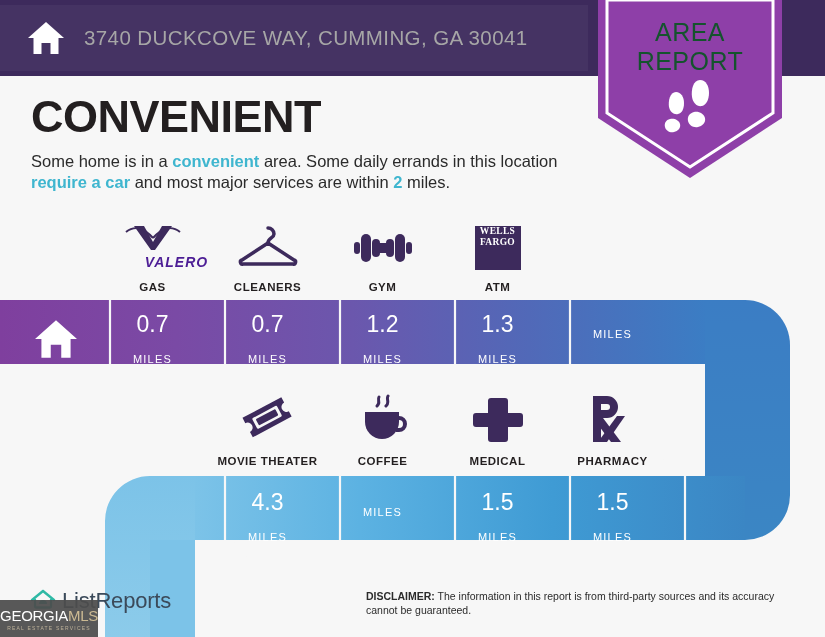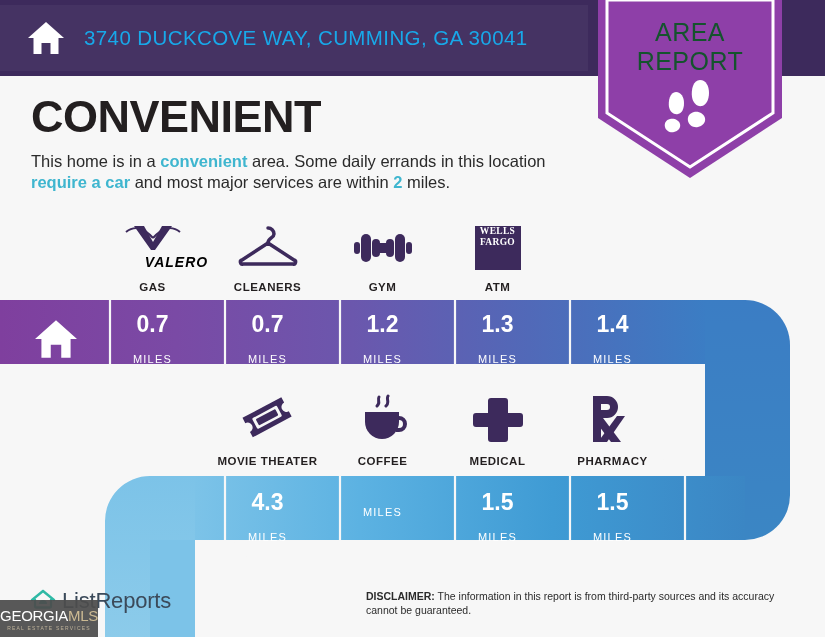--- a/index.html
+++ b/index.html
@@ -21,21 +21,21 @@
     width: 825px; height: 76px;
     background: #3d2a5c;
     display: flex; align-items: center;
   }
   #header-home-icon {
     margin-left: 26px; width: 40px; height: 36px;
     display: flex; align-items: center; justify-content: center;
   }
   #header-address {
     margin-left: 18px;
-    color: #0ea5e9;
+    color: #a3a3a3;
     font-size: 20.5px;
     letter-spacing: 0.4px;
     white-space: nowrap;
     font-weight: 400;
   }
   
   #header-inner-panel {
     position: absolute; left: 0; top: 5px;
     width: 588px; height: 66px;
     background: rgba(255,255,255,0.045);
@@ -85,21 +85,21 @@
   .icon-label {
     margin-top: 11px; font-size: 11.5px; font-weight: bold;
     color: #231f20; letter-spacing: 0.5px; white-space: nowrap;
   }
 
   
   .valero-logo { text-align: center; }
   .valero-word {
     font-family: "Liberation Sans", sans-serif;
     font-weight: bold; font-style: italic;
-    font-size: 14px; letter-spacing: 1px; color: #000000;
+    font-size: 14px; letter-spacing: 1px; color: #4c1d95;
     margin-top: -2px;
     margin-left: 48px;
   }
   .wf-box {
     width: 46px; height: 44px; background: #3d2a5c;
     display: flex; flex-direction: column;
     align-items: center; justify-content: flex-start;
   }
   .wf-box span {
     color: #fff; font-family: "Liberation Serif", serif;
@@ -107,21 +107,21 @@
     letter-spacing: 0.3px;
   }
 
   
   .dist-row { position: absolute; display: flex; z-index: 5; }
   #dist-row-1 { left: 95px; top: 312px; width: 620px; }
   #dist-row-2 { left: 210px; top: 490px; width: 505px; }
   .dist-cell {
     width: 115px; text-align: center; color: #ffffff;
   }
-  .dist-value { font-size: 23px; line-height: 25px; font-weight: 700; }
+  .dist-value { font-size: 23px; line-height: 25px; font-weight: 400; }
   .dist-unit { font-size: 11px; letter-spacing: 1.2px; margin-top: 16px; }
 
   
   #ribbon-home-icon {
     position: absolute; left: 32px; top: 318px;
     width: 48px; height: 42px; z-index: 5;
     display: flex; align-items: center; justify-content: center;
   }
 
   
@@ -184,21 +184,21 @@
     </svg>
     <div id="badge-text">
       <span>AREA</span>
       <span class="l2">REPORT</span>
     </div>
   </div>
 
   <div id="title-block">
     <div id="headline">CONVENIENT</div>
     <div id="subtext">
-      <span>This home is in a </span><b>convenient</b><span> area. Some daily errands in this location </span><b>require a car</b><span> and most major services are within </span><b>2</b><span> miles.</span>
+      <span>Some home is in a </span><b>convenient</b><span> area. Some daily errands in this location </span><b>require a car</b><span> and most major services are within </span><b>2</b><span> miles.</span>
     </div>
   </div>
 
   <svg id="ribbon" viewBox="0 0 825 337">
     <defs>
       <linearGradient id="gradRow1" x1="0" y1="0" x2="1" y2="0">
         <stop offset="0%" stop-color="#7f3f9e"></stop>
         <stop offset="25%" stop-color="#7a4aa5"></stop>
         <stop offset="50%" stop-color="#6b57ad"></stop>
         <stop offset="75%" stop-color="#5169b8"></stop>
@@ -329,21 +329,20 @@
     </div>
     <div class="dist-cell">
       <div class="dist-value">1.2</div>
       <div class="dist-unit">MILES</div>
     </div>
     <div class="dist-cell">
       <div class="dist-value">1.3</div>
       <div class="dist-unit">MILES</div>
     </div>
     <div class="dist-cell">
-      <div class="dist-value">1.4</div>
       <div class="dist-unit">MILES</div>
     </div>
   </div>
 
   <div class="icon-row" id="icon-row-2">
 
     <div class="icon-cell">
       <div class="icon-art">
         <svg width="56" height="50" viewBox="0 0 56 50">
           <g transform="rotate(-28 28 25)">

